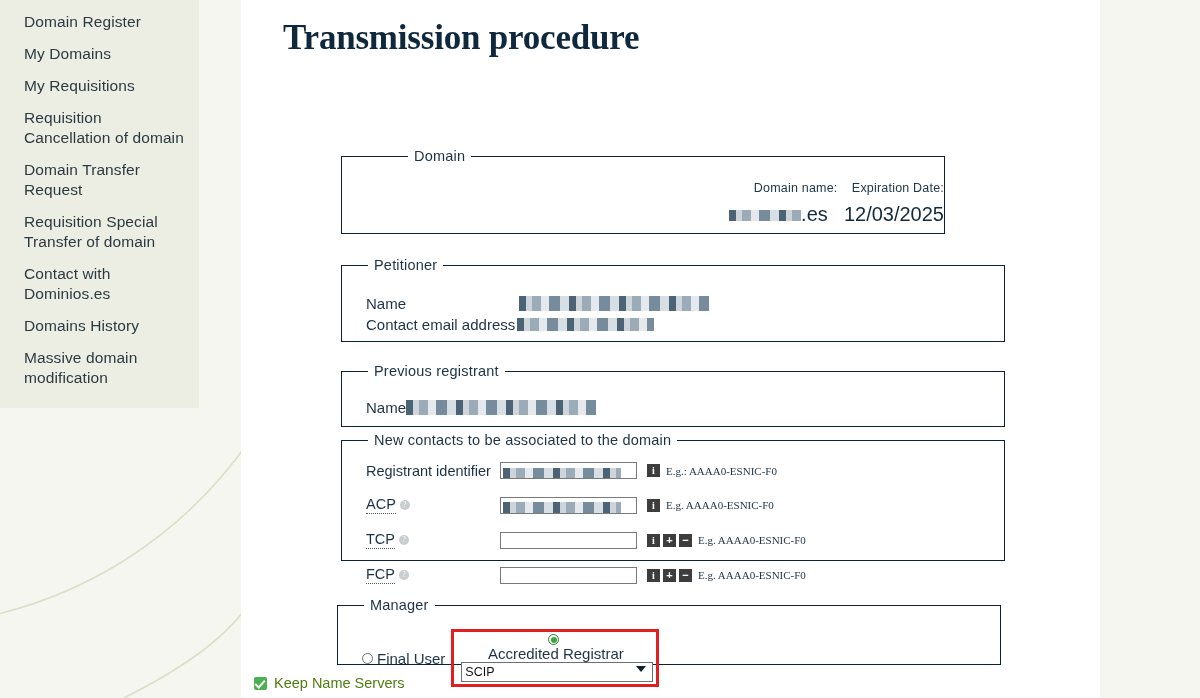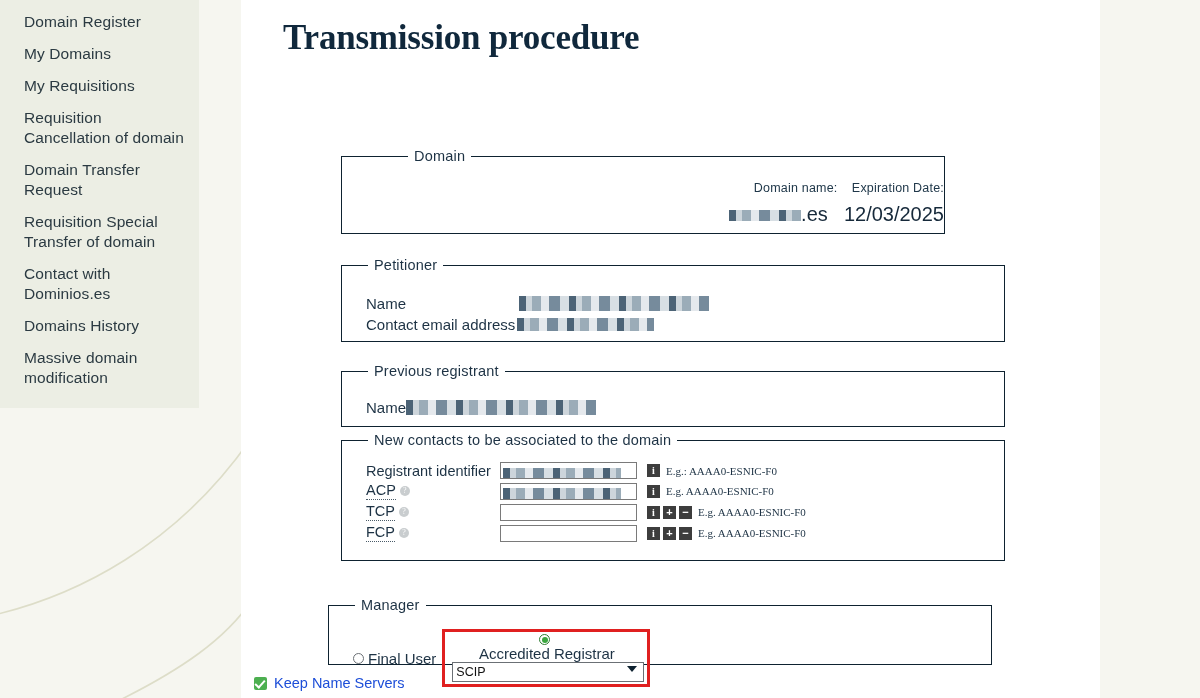--- a/index.html
+++ b/index.html
@@ -123,21 +123,21 @@
   .dom-values { font-size: 20px; color:#16293a; margin-top: 8px; }
 
   
   .kv-row { display: flex; align-items: center; height: 21px; }
   .kv-label { font-size: 15px; color:#1d3244; }
 
   
   .contacts-grid {
     display: grid;
     grid-template-columns: 134px 147px auto;
-    row-gap: 3px;
+    row-gap: 17px;
     align-items: center;
     font-size: 14.5px;
     color:#1d3244;
   }
   .c-label { white-space: nowrap; }
   .c-label.abbr {
     border-bottom: 1px dotted #4a5b68;
     display: inline-block;
     line-height: 15px;
     padding-bottom: 1px;
@@ -216,21 +216,21 @@
     width:0;height:0;
     border-left:5px solid transparent;
     border-right:5px solid transparent;
     border-top:6px solid #0e2230;
   }
 
   
   #keep-ns-row {
     position:absolute; left: 254px; top: 675px;
     display:flex; align-items:center; z-index:3;
-    font-size: 14.5px; color:#1d4ed8;
+    font-size: 14.5px; color:#4d7c0f;
   }
   .checkbox {
     width:13px; height:13px; background:#4caf50;
     border-radius:2px; margin-right:7px; flex:none;
     position: relative;
   }
   .checkbox::after {
     content:"";
     position:absolute; left:3px; top:1px;
     width:4px; height:8px;
@@ -337,21 +337,21 @@
           <div class="c-after">
             <span class="sqicon">i</span>
             <span class="sqicon sans">+</span>
             <span class="sqicon sans">−</span>
             <span class="c-eg">E.g. AAAA0-ESNIC-F0</span>
           </div>
         </div>
     </div>
   </fieldset>
 
-  <fieldset class="box" style="left:87px; top:597px; width:664px; height:68px;">
+  <fieldset class="box" style="left:96px; top:597px; width:664px; height:68px;">
     <legend>Manager</legend>
     <div class="fs-body" style="padding-top:16px;">
       <div class="mgr-row">
         <span class="radio"></span>
         <span>Final User</span>
         <span style="display:inline-block;width:6px;"></span>
         <div id="registrar-highlight">
           <span class="radio on"></span>
           <span>Accredited Registrar</span>
           <div id="registrar-select">

